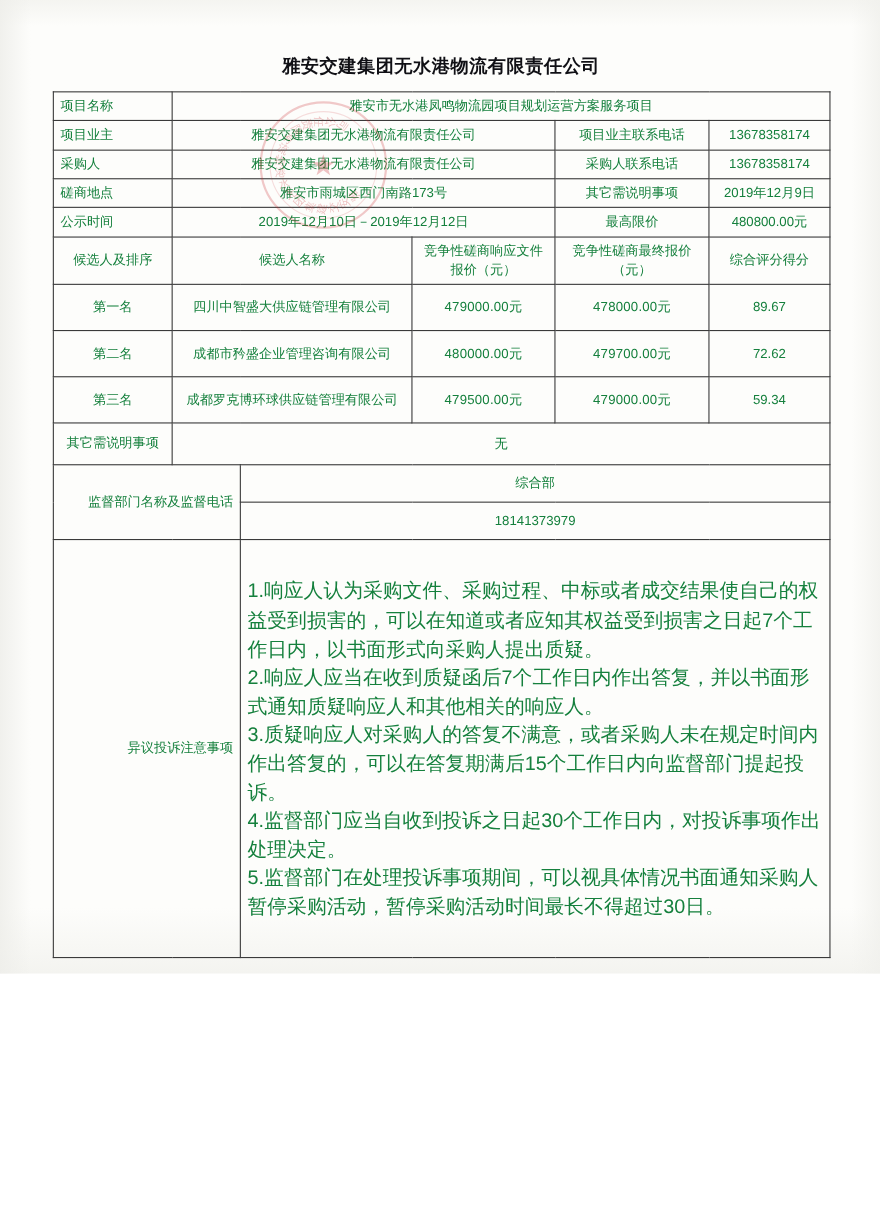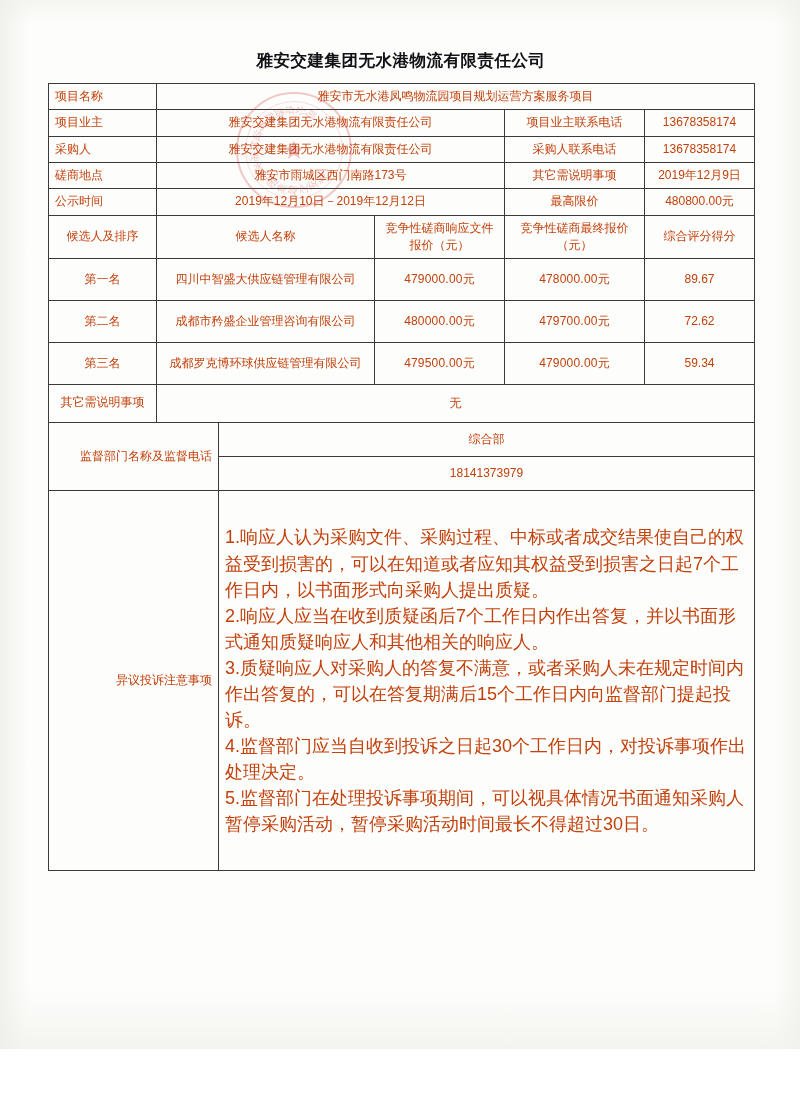--- a/index.html
+++ b/index.html
@@ -14,21 +14,21 @@
     color: #16171c;
     position: relative;
     overflow: hidden;
   }
 
   .page {
     position: absolute;
     left: 0;
     top: 0;
     width: 800px;
-    height: 1049px;
+    height: 885px;
     background: #fdfdfb;
   }
 
   
   .scan-tint {
     position: absolute;
     inset: 0;
     background:
       linear-gradient(90deg, rgba(238,238,234,0.85) 0px, rgba(255,255,255,0) 28px),
       linear-gradient(270deg, rgba(240,240,236,0.75) 0px, rgba(255,255,255,0) 26px),
@@ -61,21 +61,21 @@
     letter-spacing: 0.3px;
     line-height: 1.5;
     color: #101015;
   }
 
   table.main {
     border-collapse: collapse;
     width: 706px;
     table-layout: fixed;
     font-size: 12px;
-    color: #c2410c;
+    color: #15803d;
   }
   table.main td {
     border: 1px solid #3a3a3a;
     padding: 4px 6px;
     vertical-align: middle;
     line-height: 1.45;
     word-break: break-all;
   }
   .c-center { text-align: center; }
   .c-left { text-align: center; }

